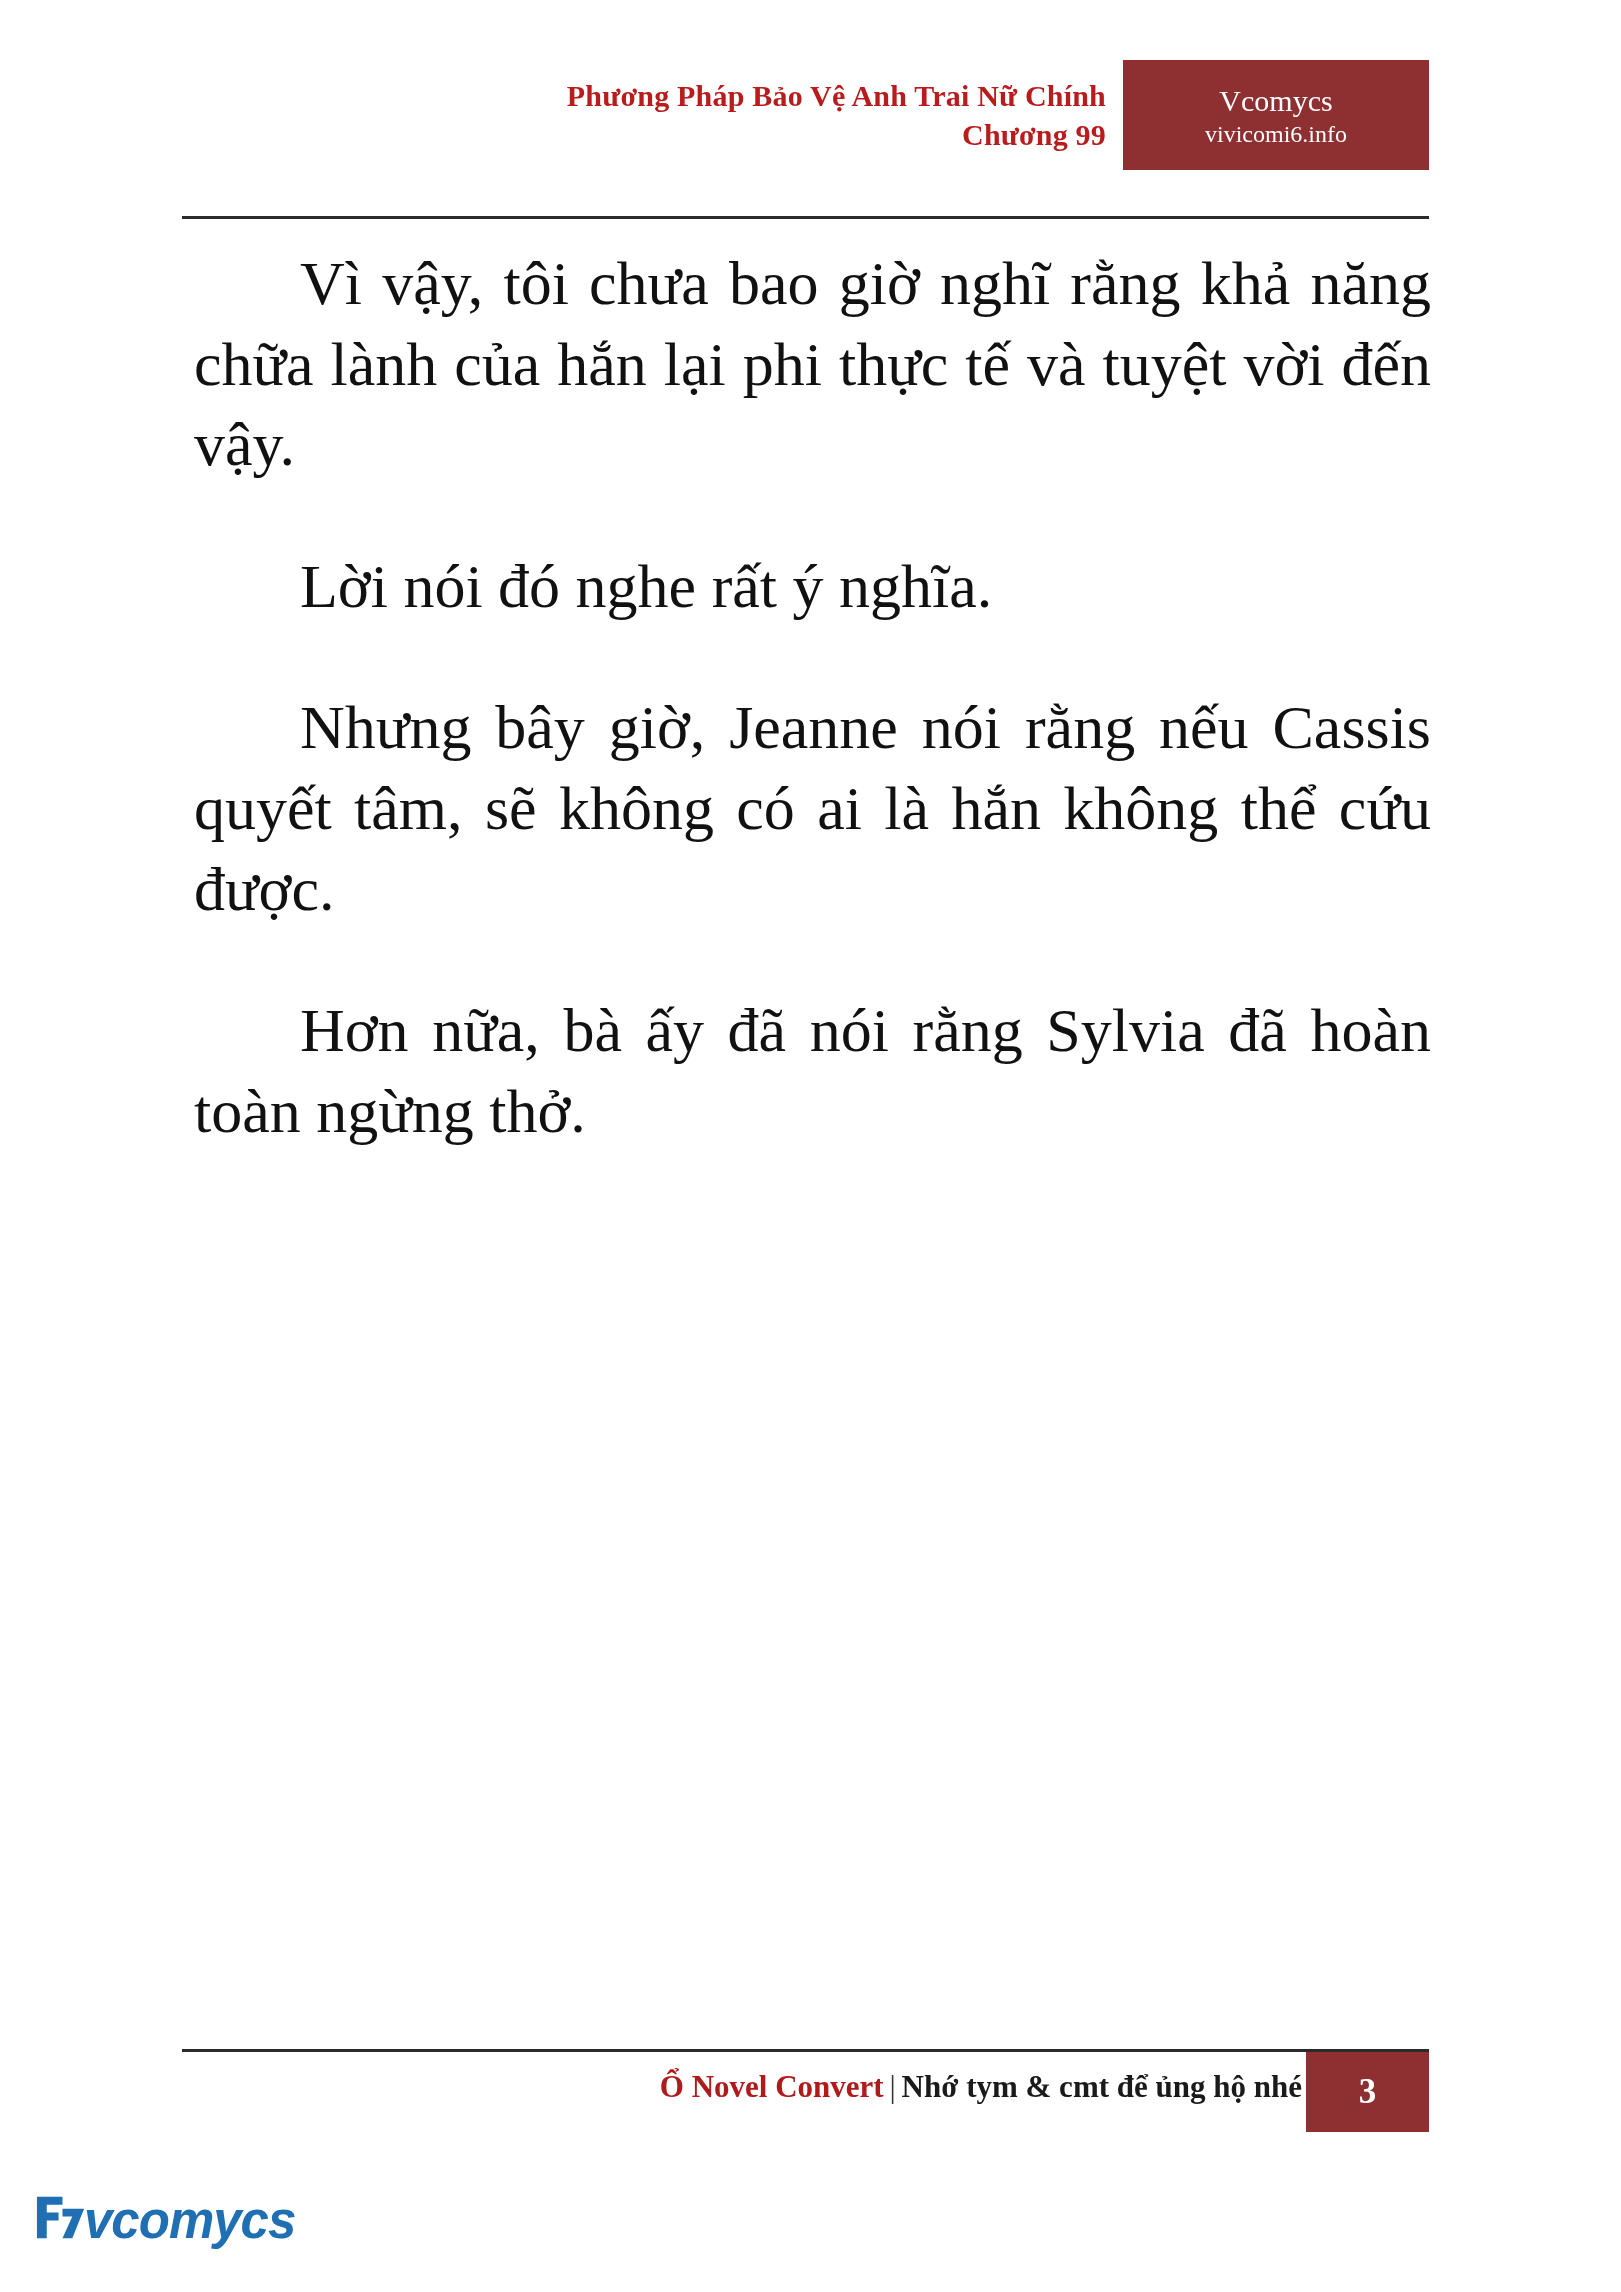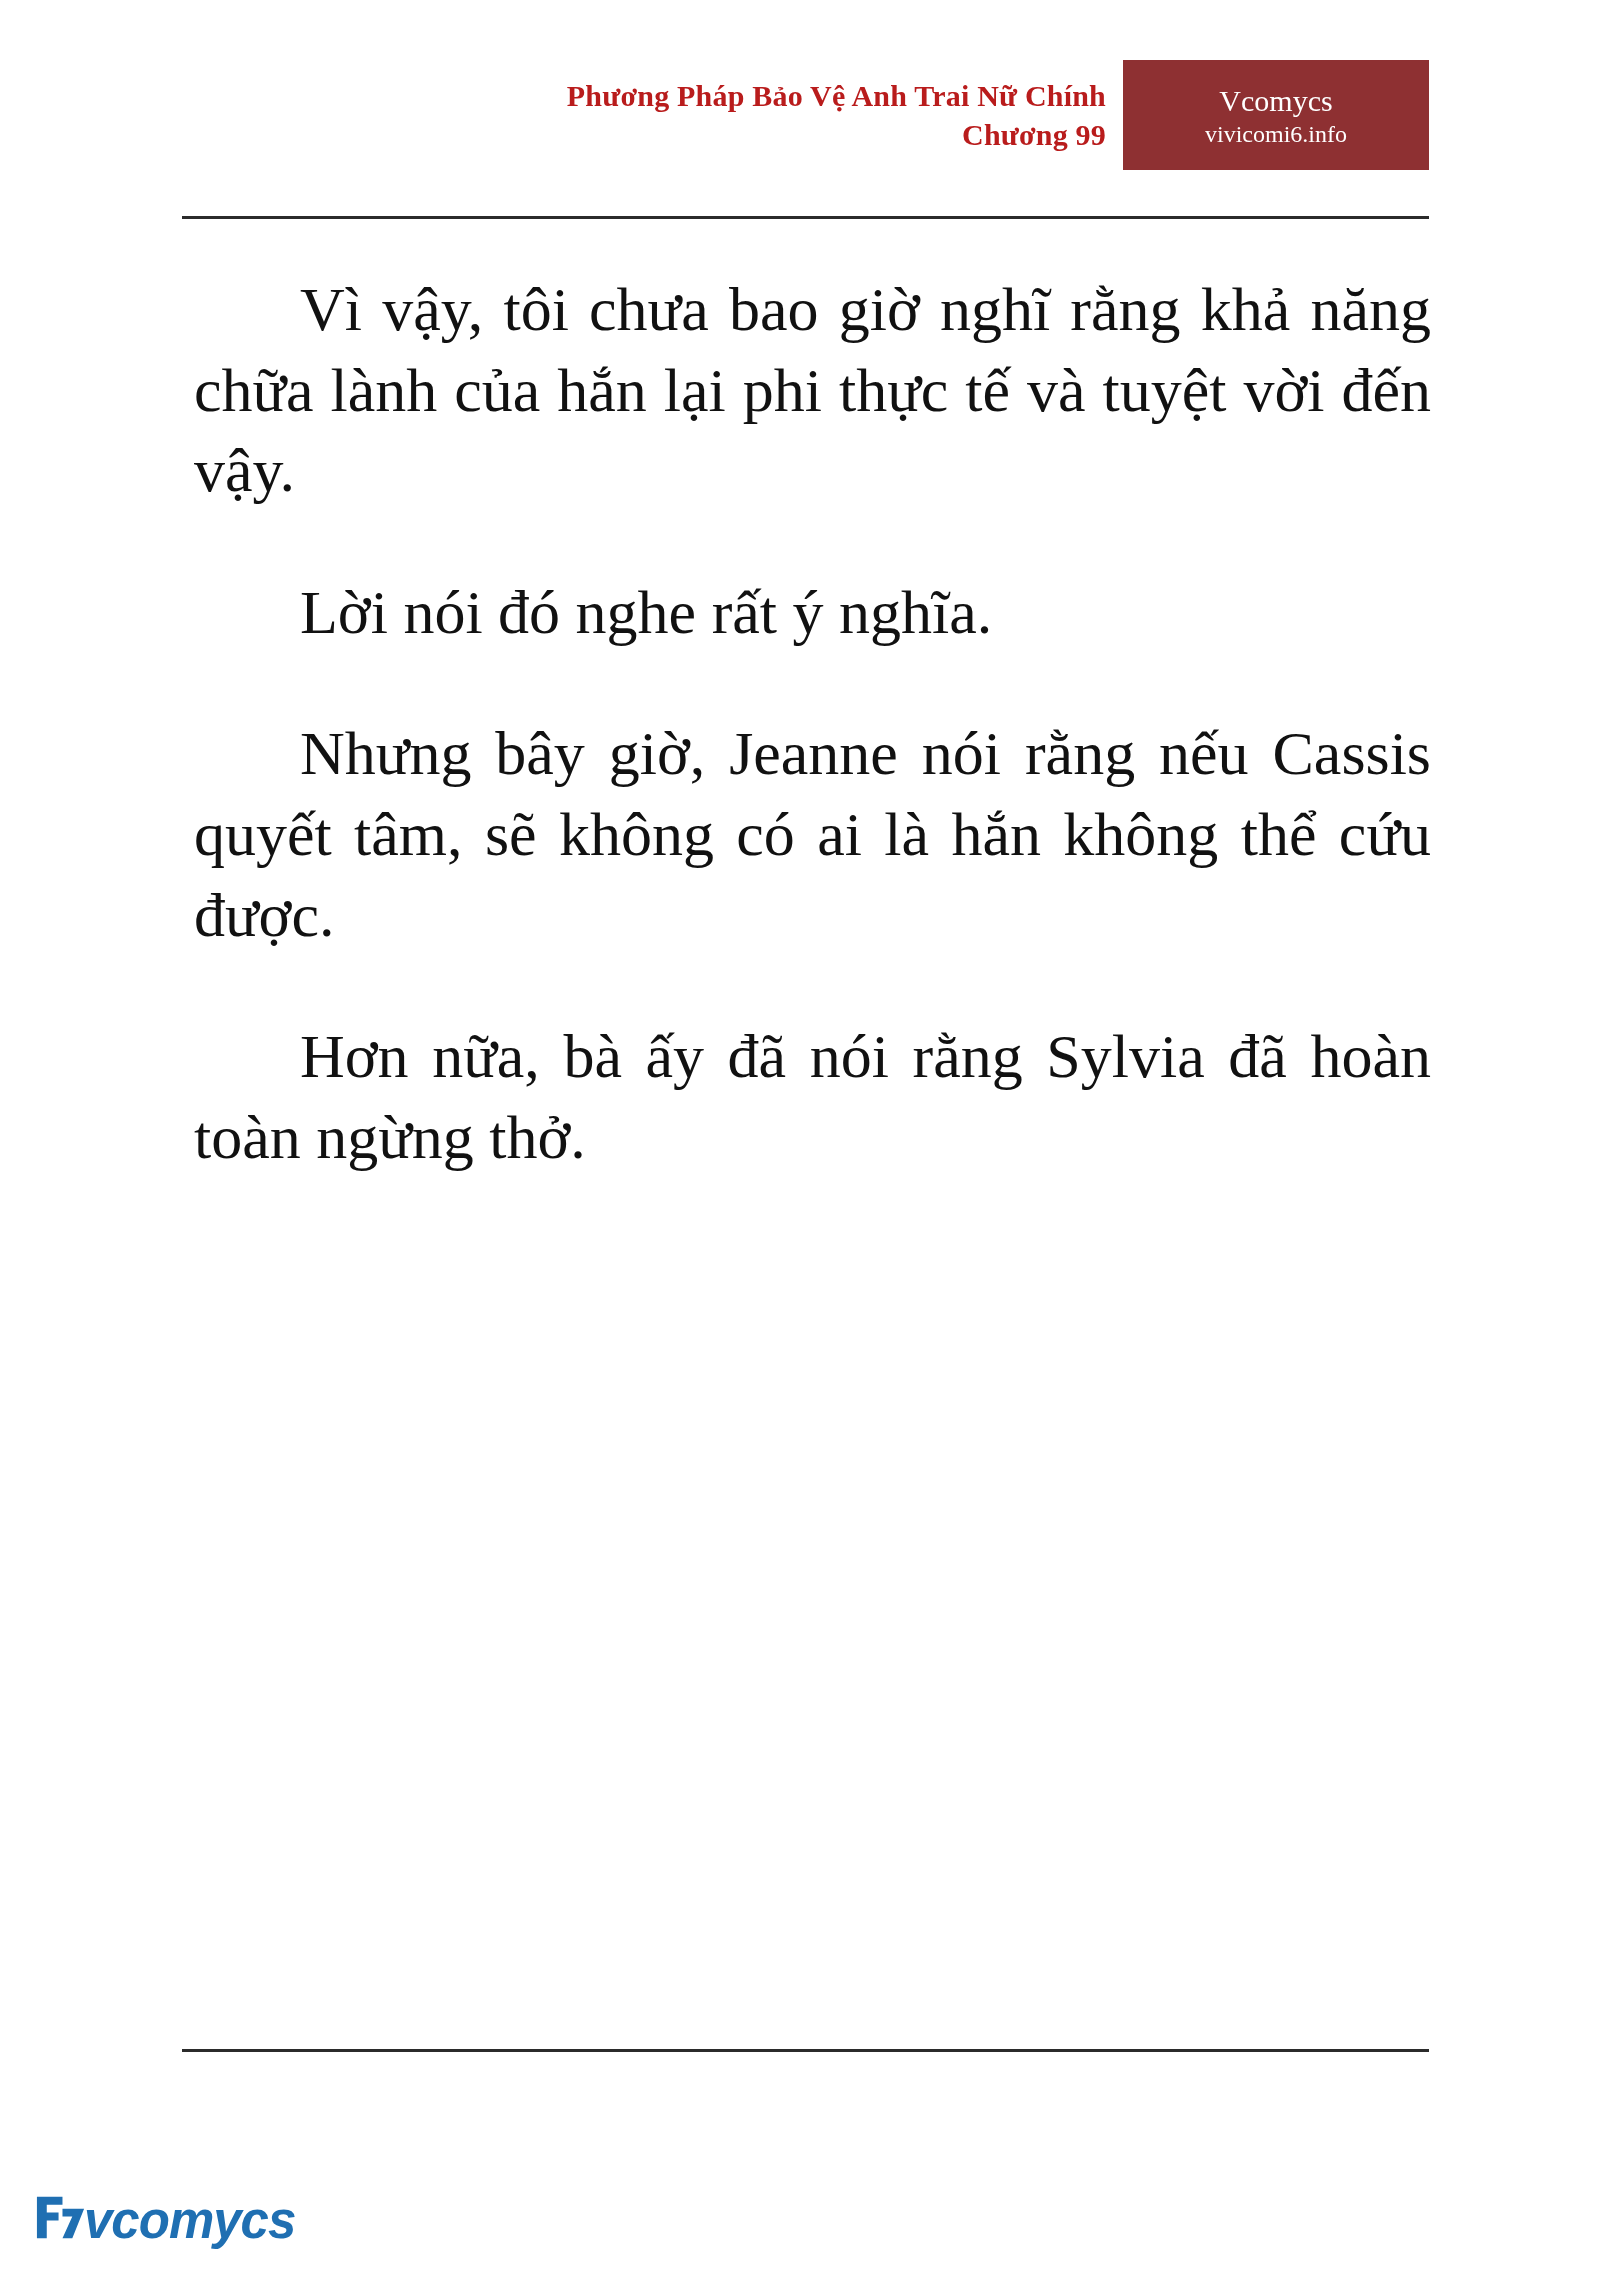--- a/index.html
+++ b/index.html
@@ -78,21 +78,21 @@
     top: 216px;
     width: 1247px;
     height: 2.9px;
     background: #2b2b2b;
   }
 
   
   .content {
     position: absolute;
     left: 194px;
-    top: 269px;
+    top: 243px;
     width: 1237px;
   }
   .para {
     font-size: 62px;
     line-height: 1.30;
     text-align: justify;
     text-indent: 106px;
     margin: 0 0 61px 0;
     color: #111111;
     letter-spacing: 0px;
@@ -203,20 +203,28 @@
   <div class="header-rule"></div>
 
   <div class="content">
     <p class="para">Vì vậy, tôi chưa bao giờ nghĩ rằng khả năng chữa lành của hắn lại phi thực tế và tuyệt vời đến vậy.</p>
     <p class="para nojustify">Lời nói đó nghe rất ý nghĩa.</p>
     <p class="para">Nhưng bây giờ, Jeanne nói rằng nếu Cassis quyết tâm, sẽ không có ai là hắn không thể cứu được.</p>
     <p class="para">Hơn nữa, bà ấy đã nói rằng Sylvia đã hoàn toàn ngừng thở.</p>
   </div>
 
   <div class="footer-rule"></div>
+  <div class="footer">
+    <div class="footer-center">
+      <span class="footer-brand">Ổ Novel Convert</span><span class="footer-sep">|</span><span class="footer-note">Nhớ tym &amp; cmt để ủng hộ nhé</span>
+    </div>
+    <div class="footer-pagebox">
+      <span>3</span>
+    </div>
+  </div>
 
   <div class="watermark">
     <svg class="wm-mark" viewBox="0 0 58 58" xmlns="http://www.w3.org/2000/svg">
       <path d="M4 8 L30 8 L30 16 L14 16 L14 24 L26 24 L26 32 L14 32 L14 50 L4 50 Z" fill="#1f6fb2"></path>
       <path d="M30 20 L52 20 L40 50 L30 50 L40 28 L30 28 Z" fill="#1f6fb2"></path>
     </svg>
     <div class="wm-text">vcomycs</div>
   </div>
 
 </div>

